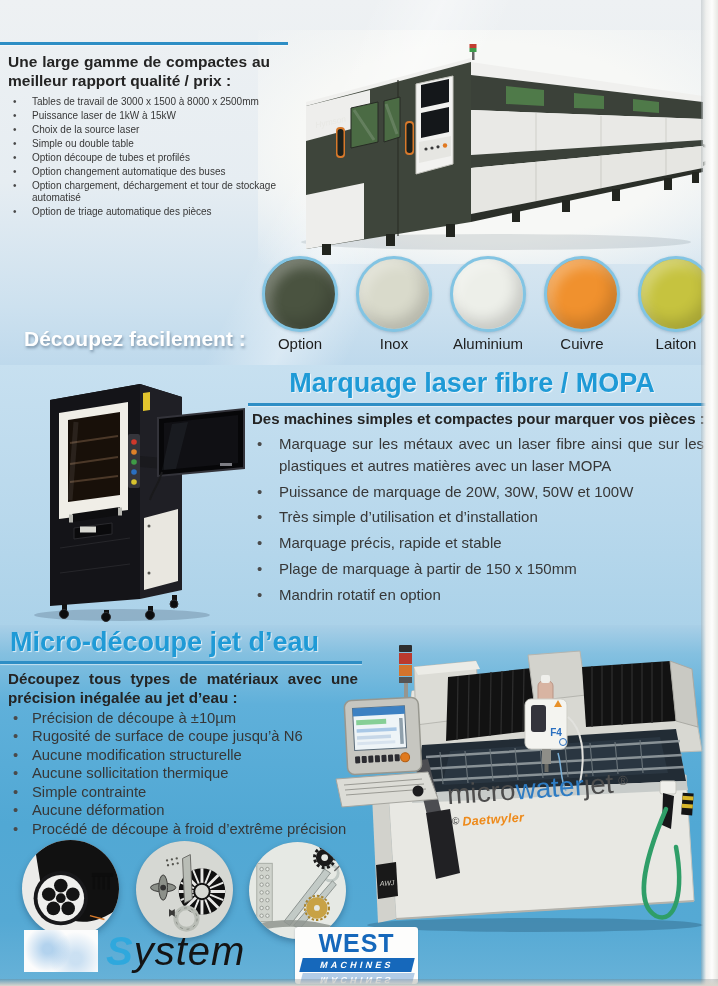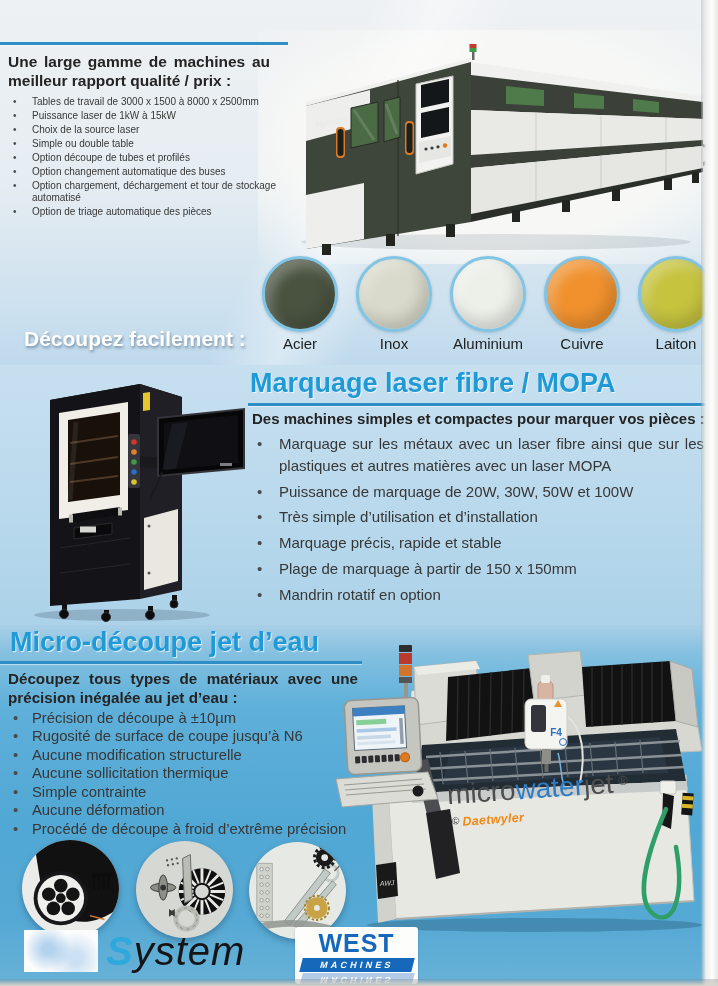--- a/index.html
+++ b/index.html
@@ -82,21 +82,21 @@
 <div id="page">
 
   <div class="abs band-top"></div>
   <div class="abs band-mid"></div>
   <div class="abs band-bottom"></div>
   <div class="abs m1-backdrop"></div>
   <div class="abs sheen"></div>
 
   <div class="abs rule" style="left:0;top:42px;width:288px;"></div>
 
-  <div class="abs intro" style="left:8px;top:52px;width:262px;font-size:15.5px;line-height:1.25;text-align:justify;">Une large gamme de machines au meilleur rapport qualité / prix :</div>
+  <div class="abs intro" style="left:8px;top:52px;width:262px;font-size:15.5px;line-height:1.25;text-align:justify;">Une large gamme de compactes au meilleur rapport qualité / prix :</div>
 
   <ul class="abs blist s1-list" style="left:8px;top:96px;width:268px;">
     <li>Tables de travail de 3000 x 1500 à 8000 x 2500mm</li>
     <li>Puissance laser de 1kW à 15kW</li>
     <li>Choix de la source laser</li>
     <li>Simple ou double table</li>
     <li>Option découpe de tubes et profilés</li>
     <li>Option changement automatique des buses</li>
     <li>Option chargement, déchargement et tour de stockage automatisé</li>
     <li>Option de triage automatique des pièces</li>
@@ -155,21 +155,21 @@
     <rect x="180" y="180" width="9" height="13" fill="#22251f"></rect>
 
     <rect x="206" y="2" width="2.5" height="14" fill="#666"></rect>
     <rect x="203.5" y="0" width="7" height="4" fill="#c23d30"></rect>
     <rect x="203.5" y="4" width="7" height="4" fill="#3e9c4c"></rect>
   </svg>
 
   <div class="abs mat-row">
     <div class="mat-item">
       <div class="mat-circle" style="background-color: rgb(74, 83, 64);"></div>
-      <div class="mat-label">Acier</div>
+      <div class="mat-label">Option</div>
     </div>
     <div class="mat-item">
       <div class="mat-circle" style="background-color: rgb(217, 218, 203);"></div>
       <div class="mat-label">Inox</div>
     </div>
     <div class="mat-item">
       <div class="mat-circle" style="background-color: rgb(237, 239, 233);"></div>
       <div class="mat-label">Aluminium</div>
     </div>
     <div class="mat-item">
@@ -177,21 +177,21 @@
       <div class="mat-label">Cuivre</div>
     </div>
     <div class="mat-item">
       <div class="mat-circle" style="background-color: rgb(198, 195, 63);"></div>
       <div class="mat-label">Laiton</div>
     </div>
   </div>
 
   <div class="abs tagline" style="left:24px;top:327px;">Découpez facilement :</div>
 
-  <div class="abs sec-title" style="left:250px;top:368px;width:456px;text-align:left;font-size:27px;padding-right:12px;box-sizing:border-box;">Marquage laser fibre / MOPA</div>
+  <div class="abs sec-title" style="left:250px;top:368px;width:456px;text-align:center;font-size:27px;padding-right:12px;box-sizing:border-box;">Marquage laser fibre / MOPA</div>
   <div class="abs rule" style="left:248px;top:403px;width:458px;"></div>
   <div class="abs intro" style="left:252px;top:410px;width:460px;font-size:15px;white-space:nowrap;">Des machines simples et compactes pour marquer vos pièces :</div>
 
   <ul class="abs blist s2-list" style="left:252px;top:433px;width:452px;">
     <li>Marquage sur les métaux avec un laser fibre ainsi que sur les plastiques et autres matières avec un laser MOPA</li>
     <li>Puissance de marquage de 20W, 30W, 50W et 100W</li>
     <li>Très simple d’utilisation et d’installation</li>
     <li>Marquage précis, rapide et stable</li>
     <li>Plage de marquage à partir de 150 x 150mm</li>
     <li>Mandrin rotatif en option</li>

